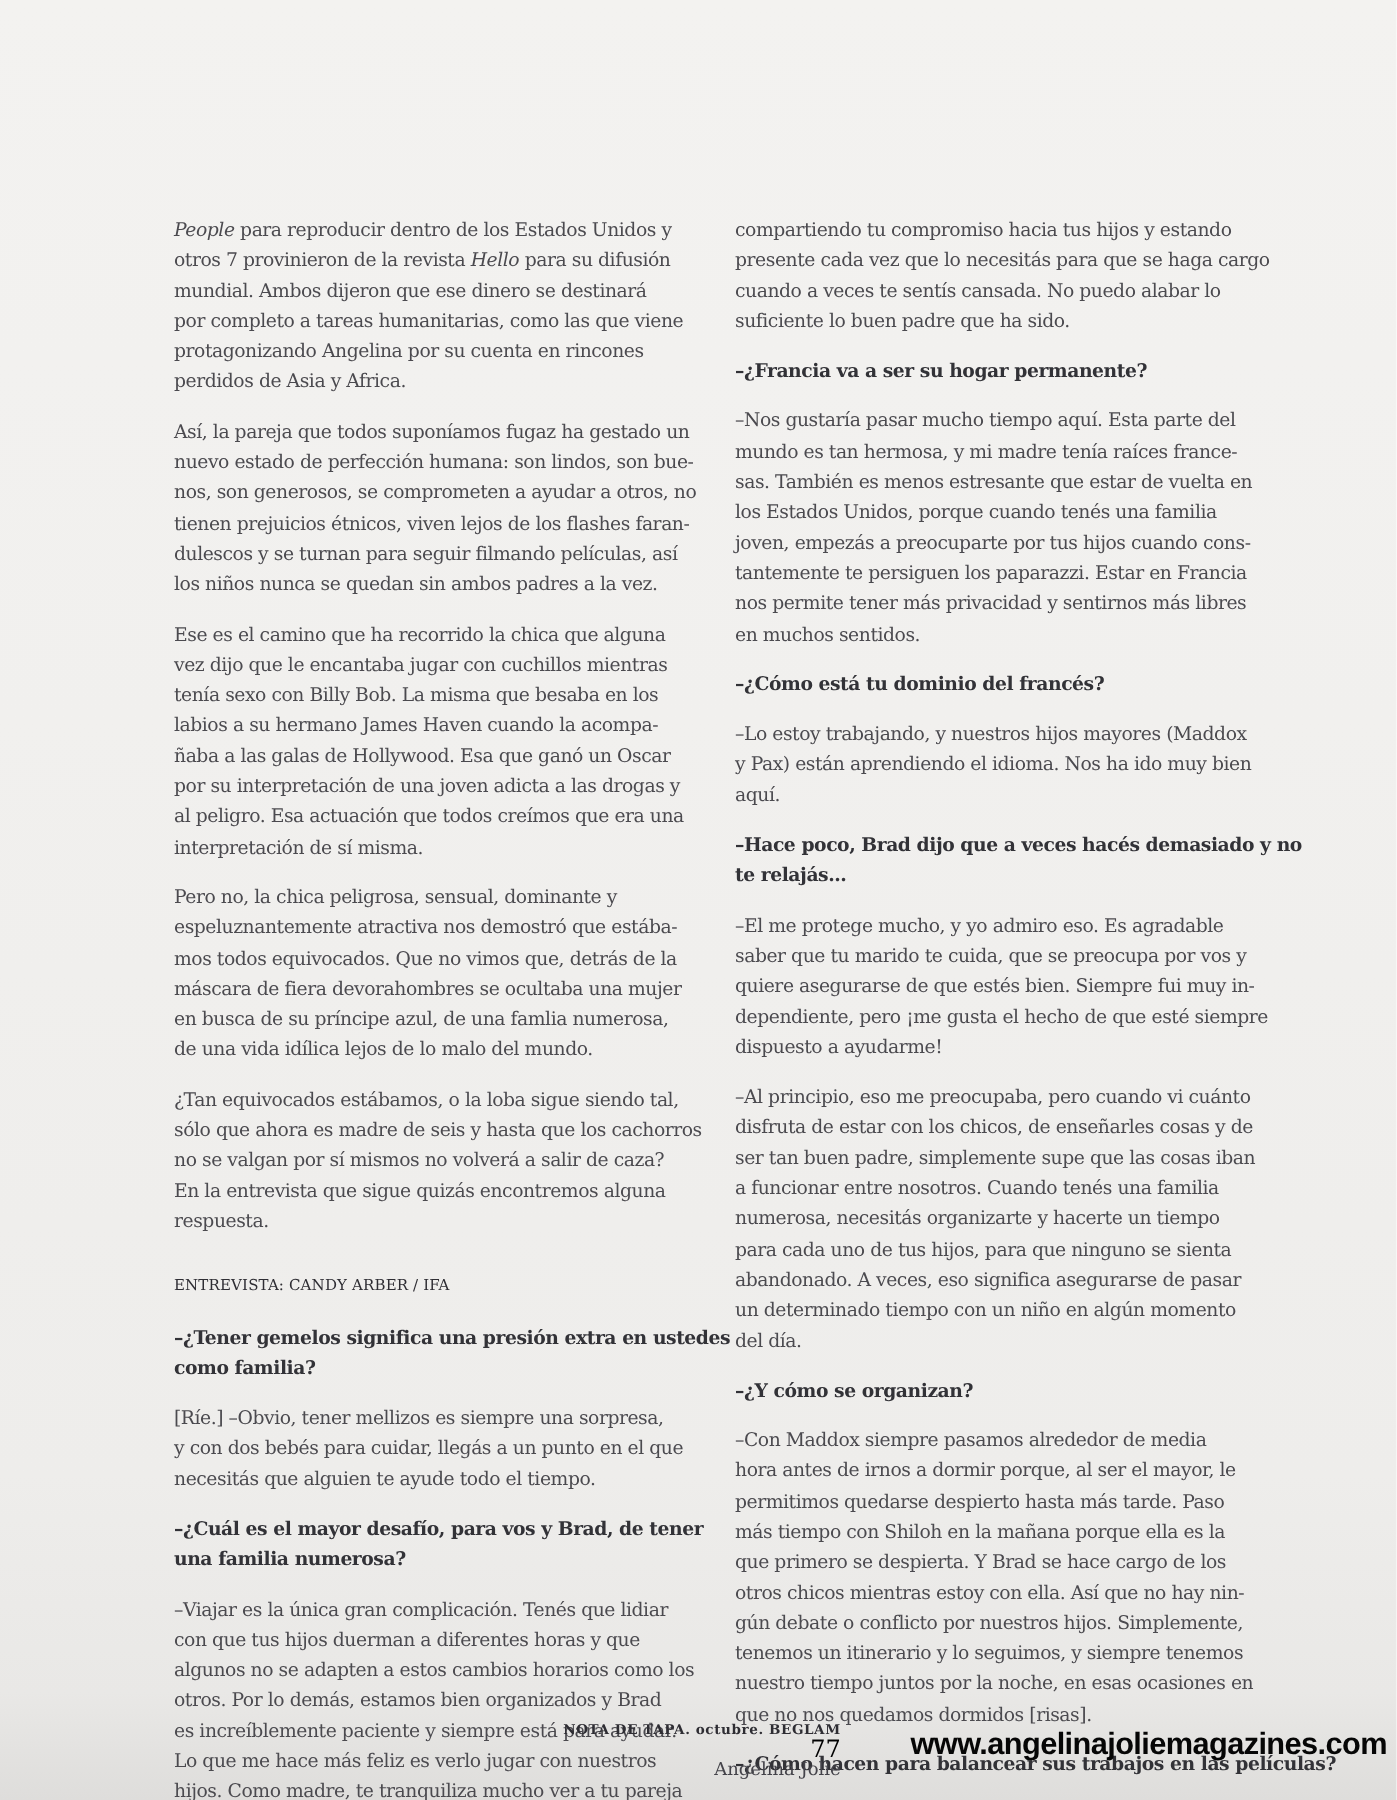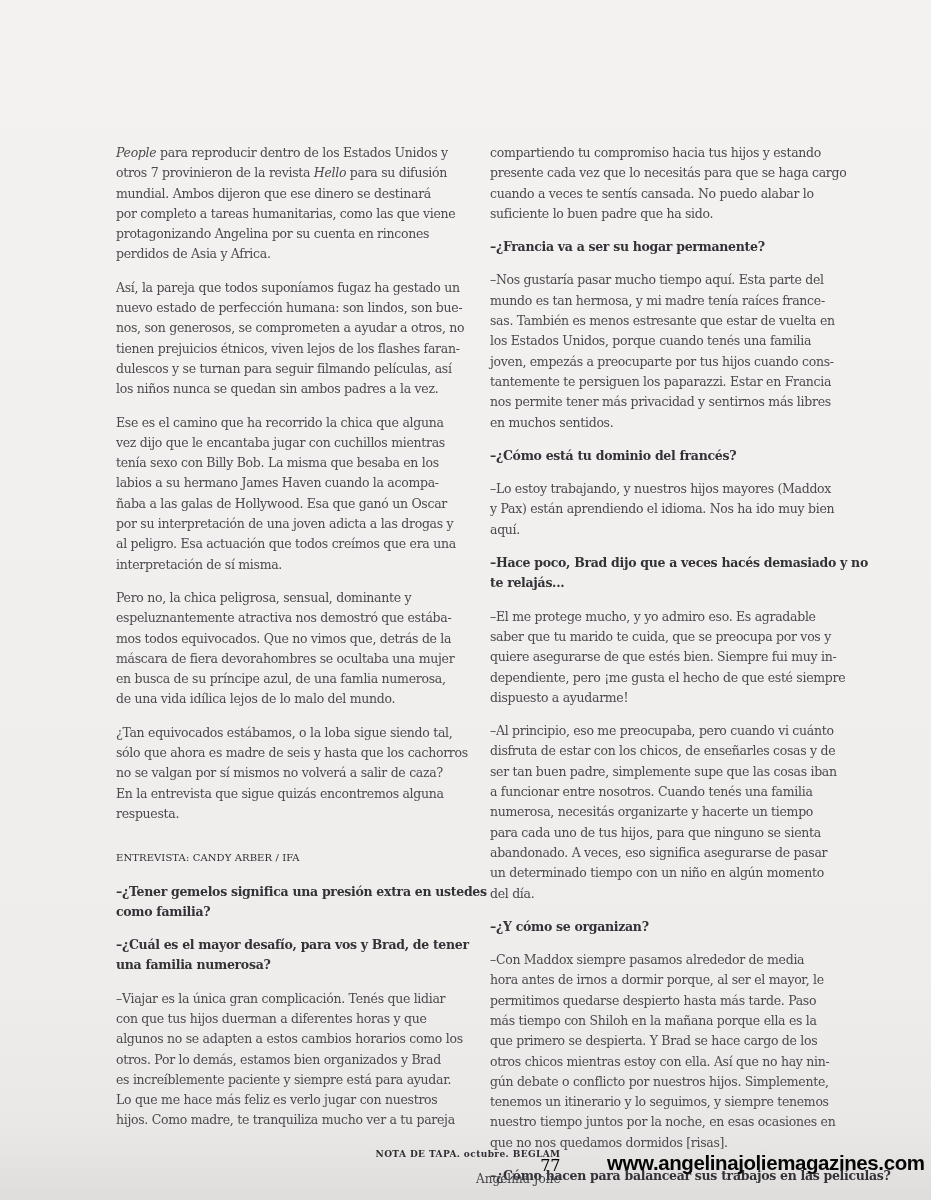--- a/index.html
+++ b/index.html
@@ -74,20 +74,23 @@
 en busca de su príncipe azul, de una famlia numerosa,
 de una vida idílica lejos de lo malo del mundo.</p>
       <p class="body">¿Tan equivocados estábamos, o la loba sigue siendo tal,
 sólo que ahora es madre de seis y hasta que los cachorros
 no se valgan por sí mismos no volverá a salir de caza?
 En la entrevista que sigue quizás encontremos alguna
 respuesta.</p>
       <p class="byline">ENTREVISTA: CANDY ARBER / IFA</p>
       <p class="question">–¿Tener gemelos significa una presión extra en ustedes
 como familia?</p>
+      <p class="body">[Ríe.] –Obvio, tener mellizos es siempre una sorpresa,
+y con dos bebés para cuidar, llegás a un punto en el que
+necesitás que alguien te ayude todo el tiempo.</p>
       <p class="question">–¿Cuál es el mayor desafío, para vos y Brad, de tener
 una familia numerosa?</p>
       <p class="body">–Viajar es la única gran complicación. Tenés que lidiar
 con que tus hijos duerman a diferentes horas y que
 algunos no se adapten a estos cambios horarios como los
 otros. Por lo demás, estamos bien organizados y Brad
 es increíblemente paciente y siempre está para ayudar.
 Lo que me hace más feliz es verlo jugar con nuestros
 hijos. Como madre, te tranquiliza mucho ver a tu pareja</p>
     </div>

